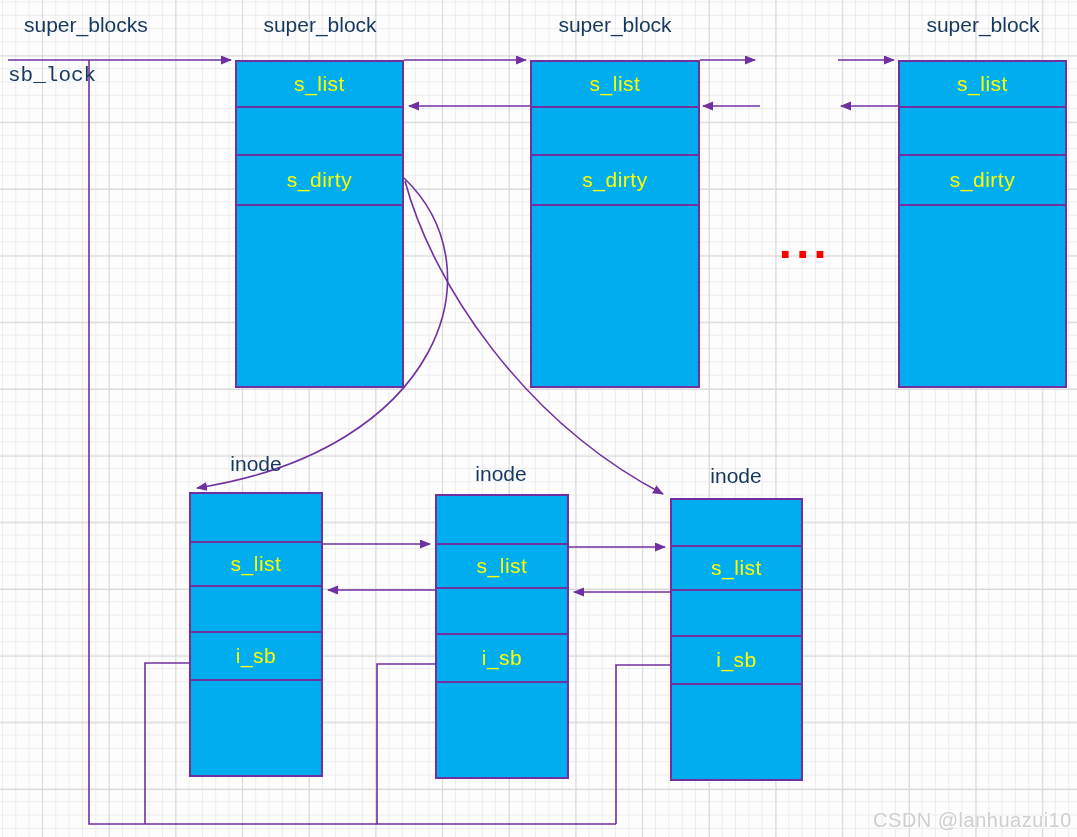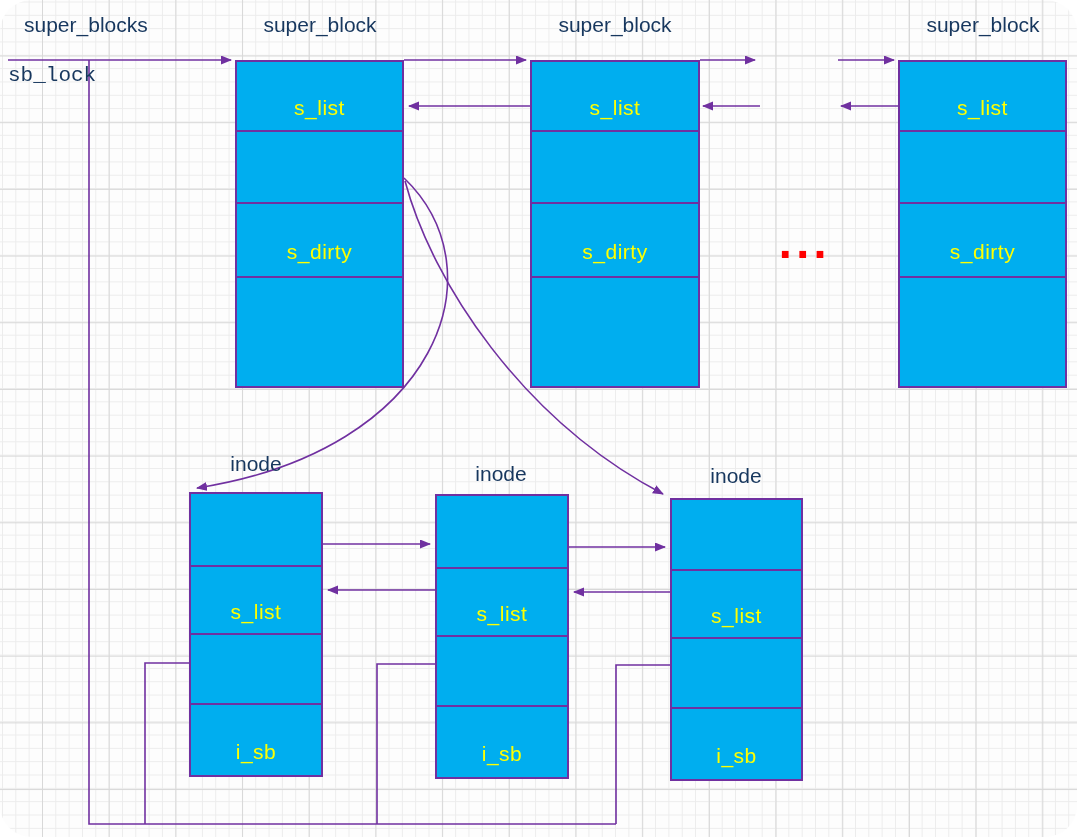--- a/index.html
+++ b/index.html
@@ -9,21 +9,20 @@
     overflow:hidden;
     font-family:"Liberation Sans", sans-serif;
     background-color:#fdfdfd;
     background-image:
       linear-gradient(to right, #d8d8d8 1px, transparent 1px),
       linear-gradient(to bottom, #d8d8d8 1px, transparent 1px),
       linear-gradient(to right, #ececec 1px, transparent 1px),
       linear-gradient(to bottom, #ececec 1px, transparent 1px);
     background-size:66.7px 66.7px, 66.7px 66.7px, 13.34px 13.34px, 13.34px 13.34px;
     background-position:42px 0, 0 55.5px, 2px 0, 0 1.5px;
-    border-radius:32px;
   }
   .navy-label{
     position:absolute;
     color:#17375E;
     font-size:21px;
     font-weight:500;
     white-space:nowrap;
     z-index:3;
   }
   .centered{transform:translateX(-50%);text-align:right;}
@@ -36,21 +35,21 @@
     flex-direction:column;
     z-index:1;
   }
   .row{
     box-sizing:border-box;
     display:flex;
     align-items:center;
     justify-content:center;
     flex:0 0 auto;
   }
-  .row.divided{border-bottom:2px solid #7030A0;margin-top:24px;}
+  .row.divided{border-bottom:2px solid #7030A0;}
   .row.fill{flex:1 1 auto;}
   .fld{
     color:#FFFF00;
     font-size:21px;
     letter-spacing:0.5px;
     white-space:nowrap;
   }
   #connectors{
     position:absolute;
     left:0;top:0;
@@ -191,14 +190,15 @@
     <div class="row divided" style="height:44px;">
       <span class="fld">s_list</span>
     </div>
     <div class="row divided" style="height:46px;"></div>
     <div class="row divided" style="height:48px;">
       <span class="fld">i_sb</span>
     </div>
     <div class="row fill"></div>
   </div>
 
+  <div id="watermark">CSDN @lanhuazui10</div>
 
 </div>
 
 </body></html>

